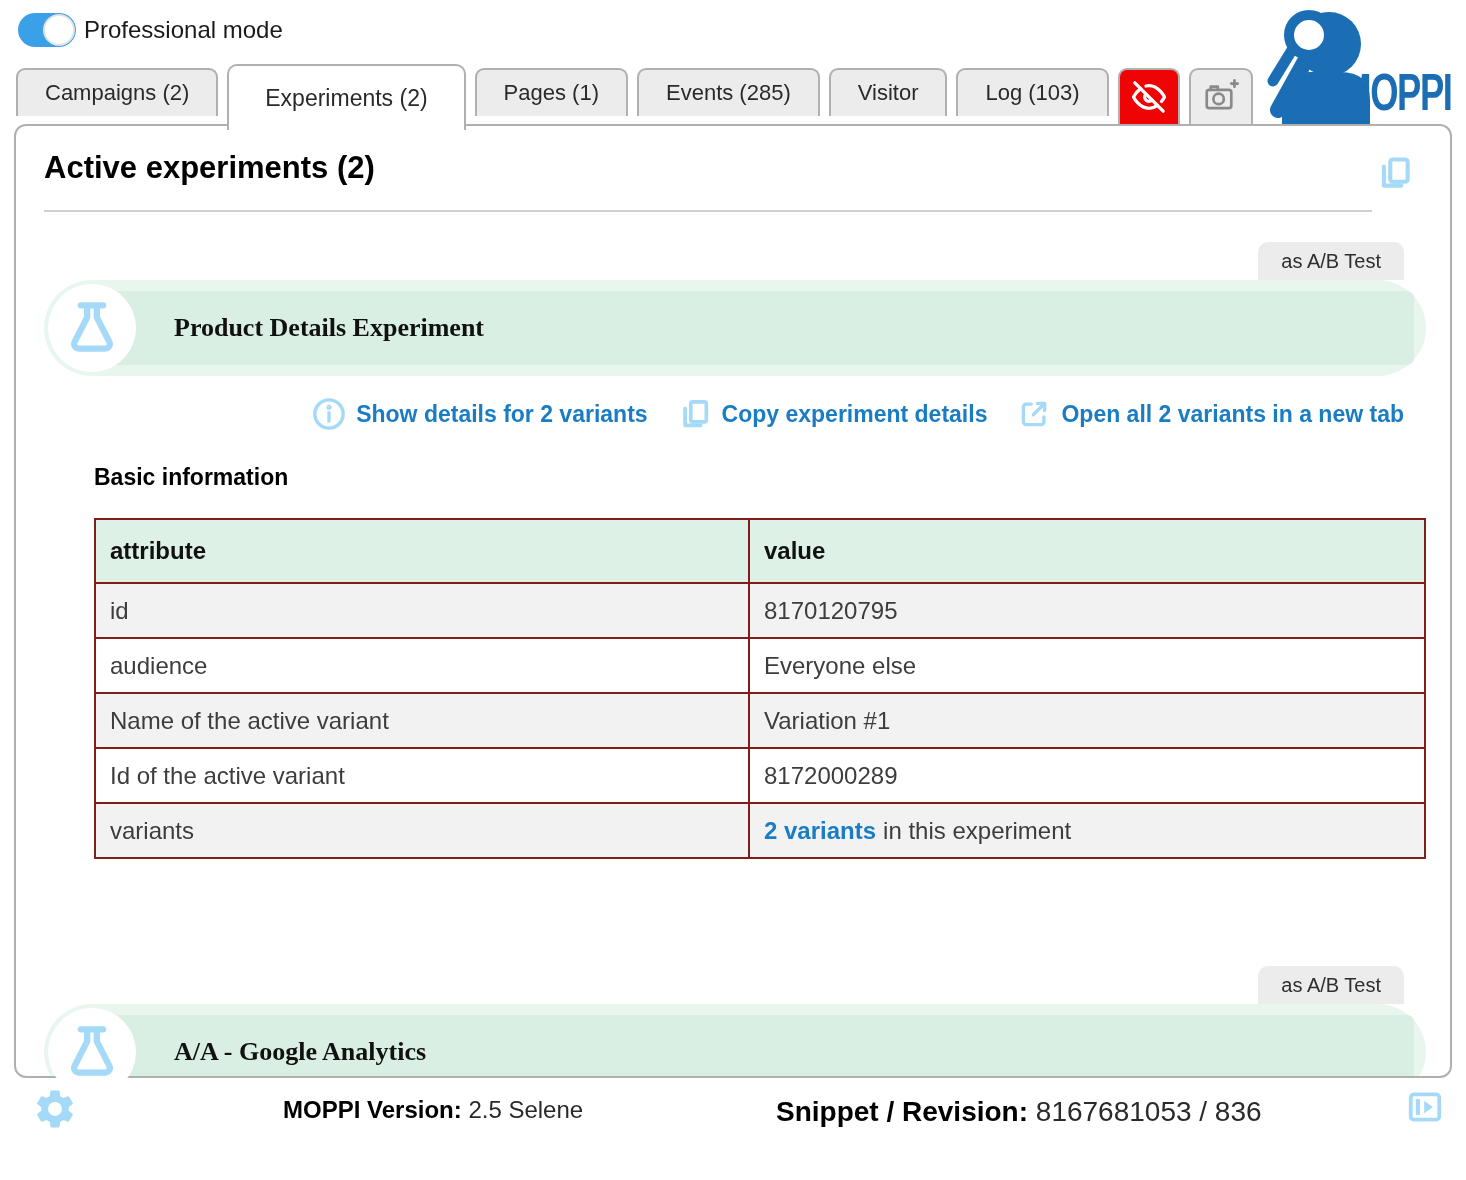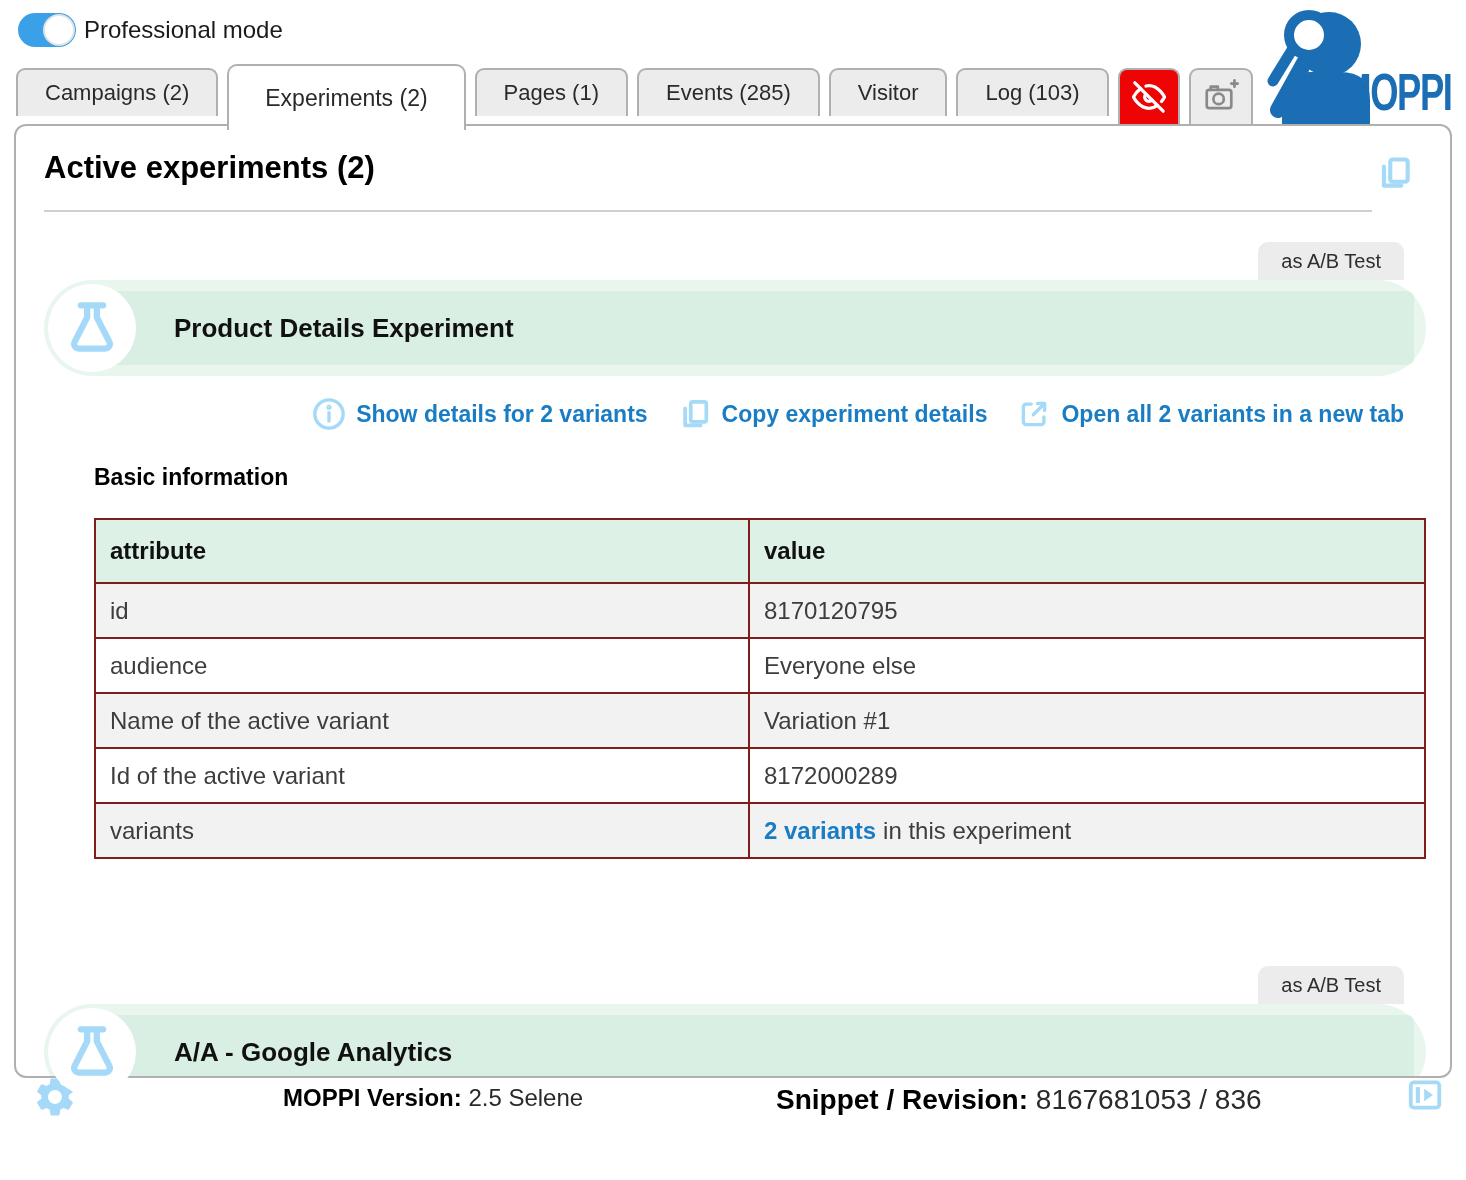--- a/index.html
+++ b/index.html
@@ -44,21 +44,21 @@
   .badge1 { top: 116px; }
   .badge2 { top: 840px; }
 
   .banner { position: absolute; left: 28px; right: 24px; height: 96px; background: #e8f6ee; border-radius: 48px; }
   .banner .inner { position: absolute; left: 56px; right: 12px; top: 11px; bottom: 11px;
                    background: #d9efe4; border-radius: 7px; }
   .banner .flask-circle { position: absolute; left: 4px; top: 4px; width: 88px; height: 88px;
                           background: #fff; border-radius: 50%; display: flex; align-items: center;
                           justify-content: center; z-index: 2; }
   .banner .banner-title { position: absolute; left: 130px; top: 0; height: 96px; display: flex;
-                          align-items: center; font-size: 26px; font-weight: 600; color: #111; z-index: 3; }
+                          align-items: center; font-size: 26px; font-weight: 600; color: #111; z-index: 3; font-family: Liberation Serif, serif; }
   .banner1 { top: 154px; }
   .banner2-clip { position: absolute; left: 28px; right: 24px; top: 878px; height: 72px; overflow: hidden; }
   .banner2-clip .banner { left: 0; right: 0; top: 0; }
 
   .flask-circle-floating { position: absolute; left: 48px; top: 1008px; width: 88px; height: 88px;
                            background: #fff; border-radius: 50%; display: flex; align-items: center;
                            justify-content: center; z-index: 7; }
 
   
   .links-row { position: absolute; right: 46px; top: 268px; height: 40px; display: flex;
@@ -73,21 +73,21 @@
                                  font-size: 24px; }
   table.info th { height: 64px; background: #ddf1e6; color: #111; font-weight: 700; }
   table.info td { height: 55px; color: #3d3d3d; font-weight: 400; }
   table.info td.attr { width: 654px; }
   table.info tr.odd td { background: #f2f2f2; }
   table.info tr.even td { background: #fff; }
   .cell-link { color: #1a7dc4; font-weight: 700; cursor: pointer; }
   .cell-rest { margin-left: 7px; }
 
   
-  .footer { position: absolute; left: 0; right: 0; bottom: 12px; height: 120px; background: #fff; }
+  .footer { position: absolute; left: 0; right: 0; bottom: 0; height: 120px; background: #fff; }
   .footer .gear { position: absolute; left: 32px; top: 26px; cursor: pointer; }
   .footer .ver { position: absolute; left: 283px; top: 36px; font-size: 24px; color: #2a2a2a; }
   .footer .snip { position: absolute; left: 776px; top: 36px; font-size: 28px; color: #2a2a2a; }
   .footer b { color: #000; font-weight: 700; }
   .footer .panel-open { position: absolute; right: 22px; top: 28px; cursor: pointer; }
 </style>
 </head>
 <body>
 
 <div id="app">

